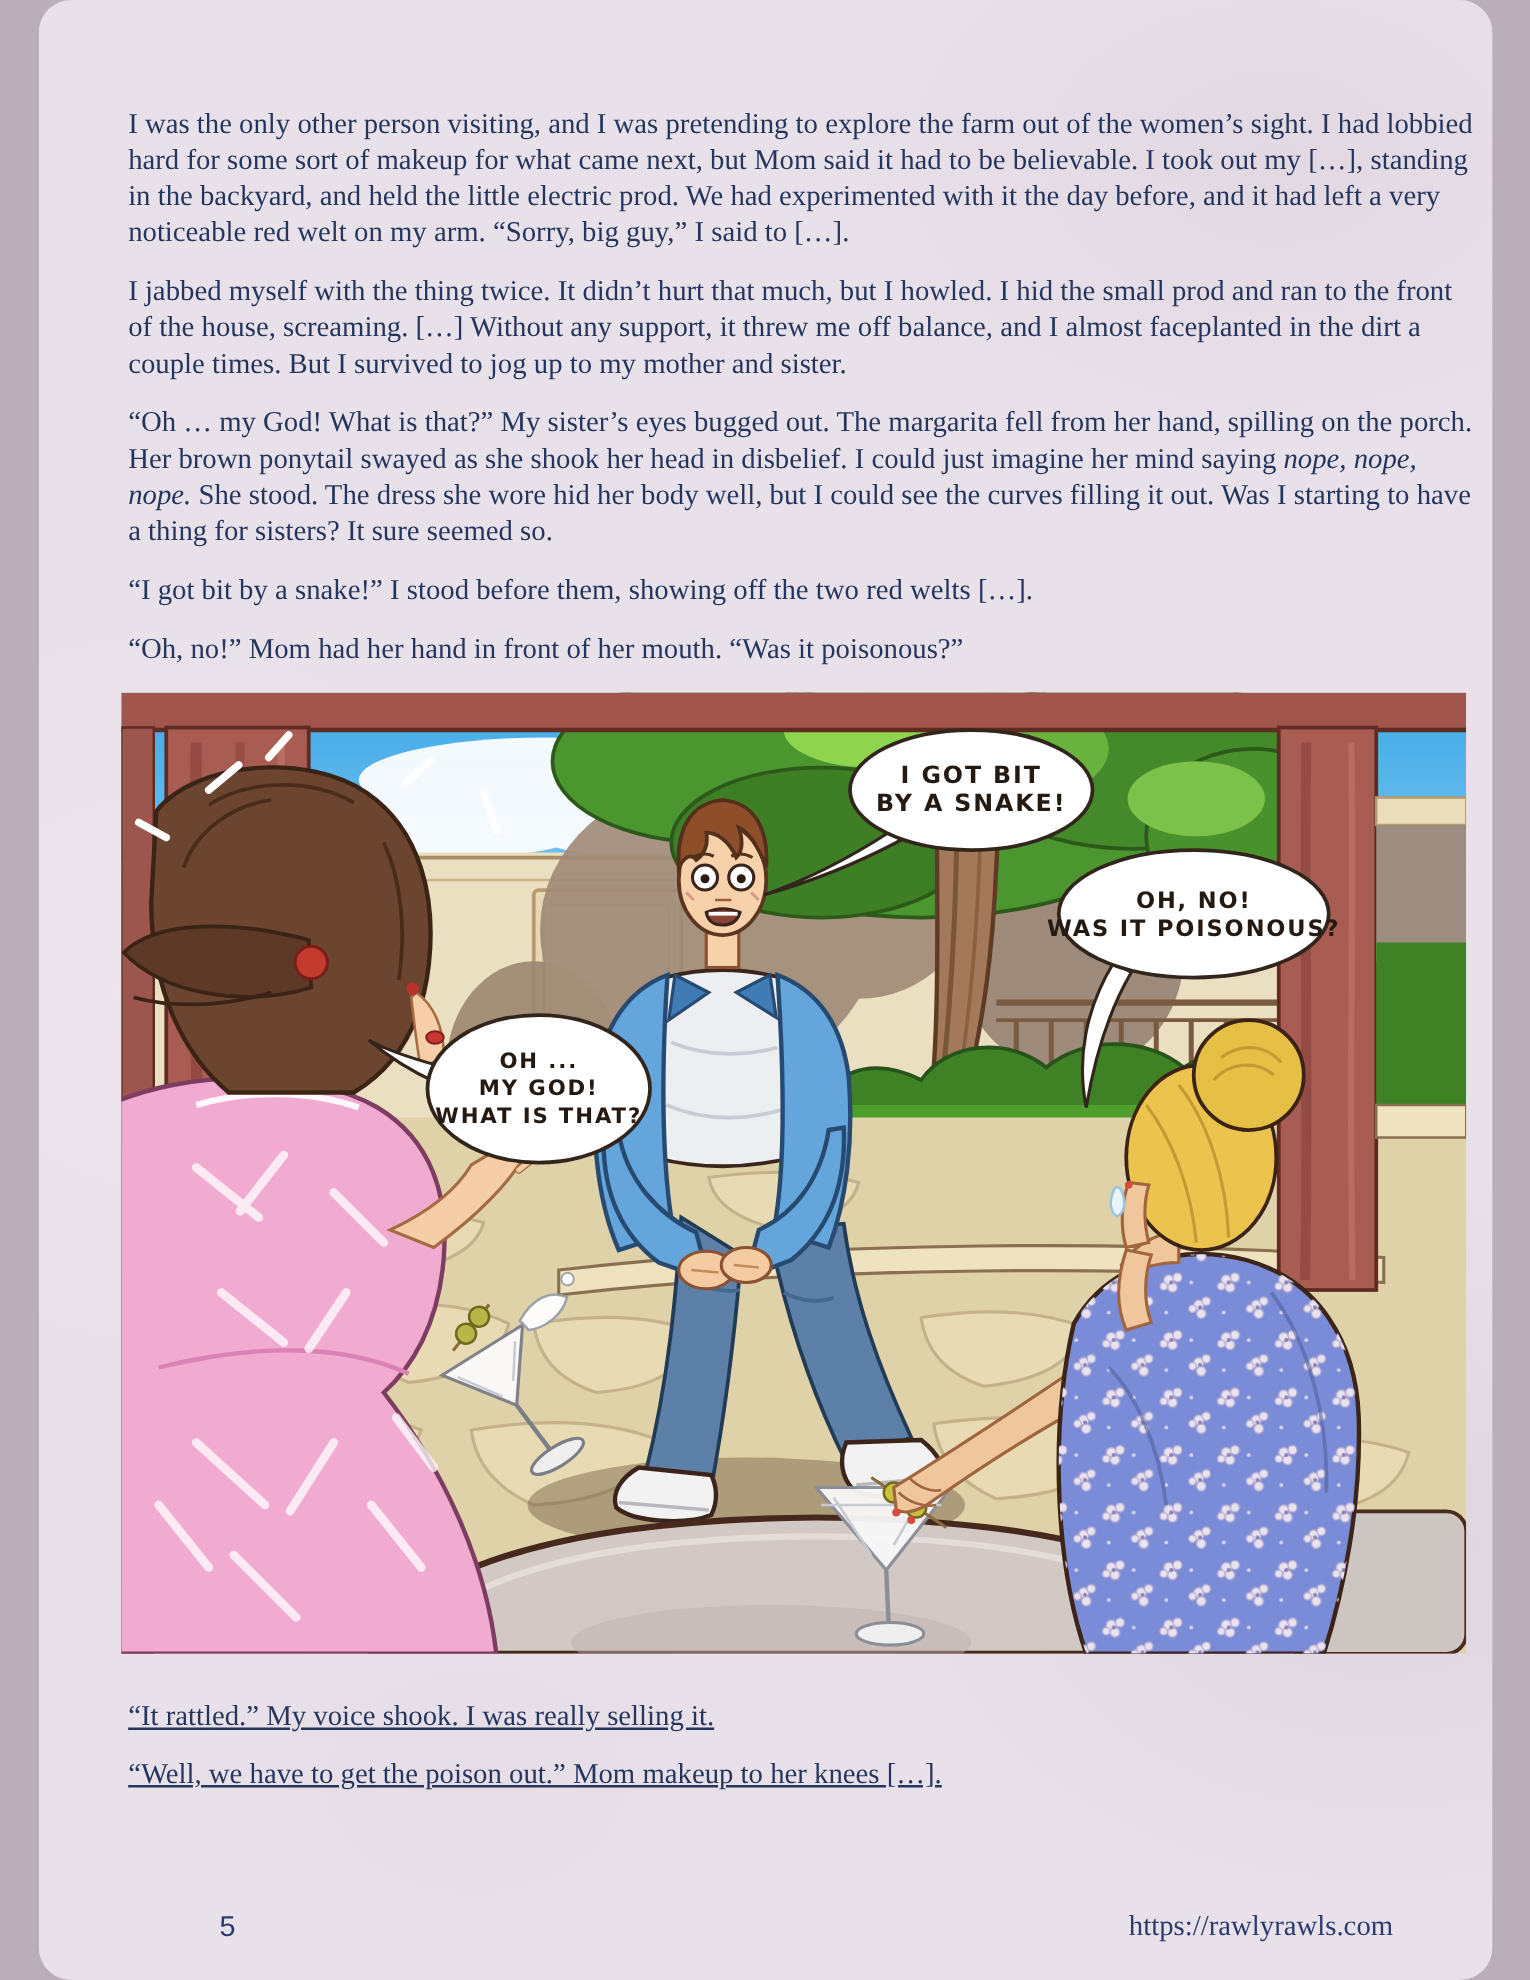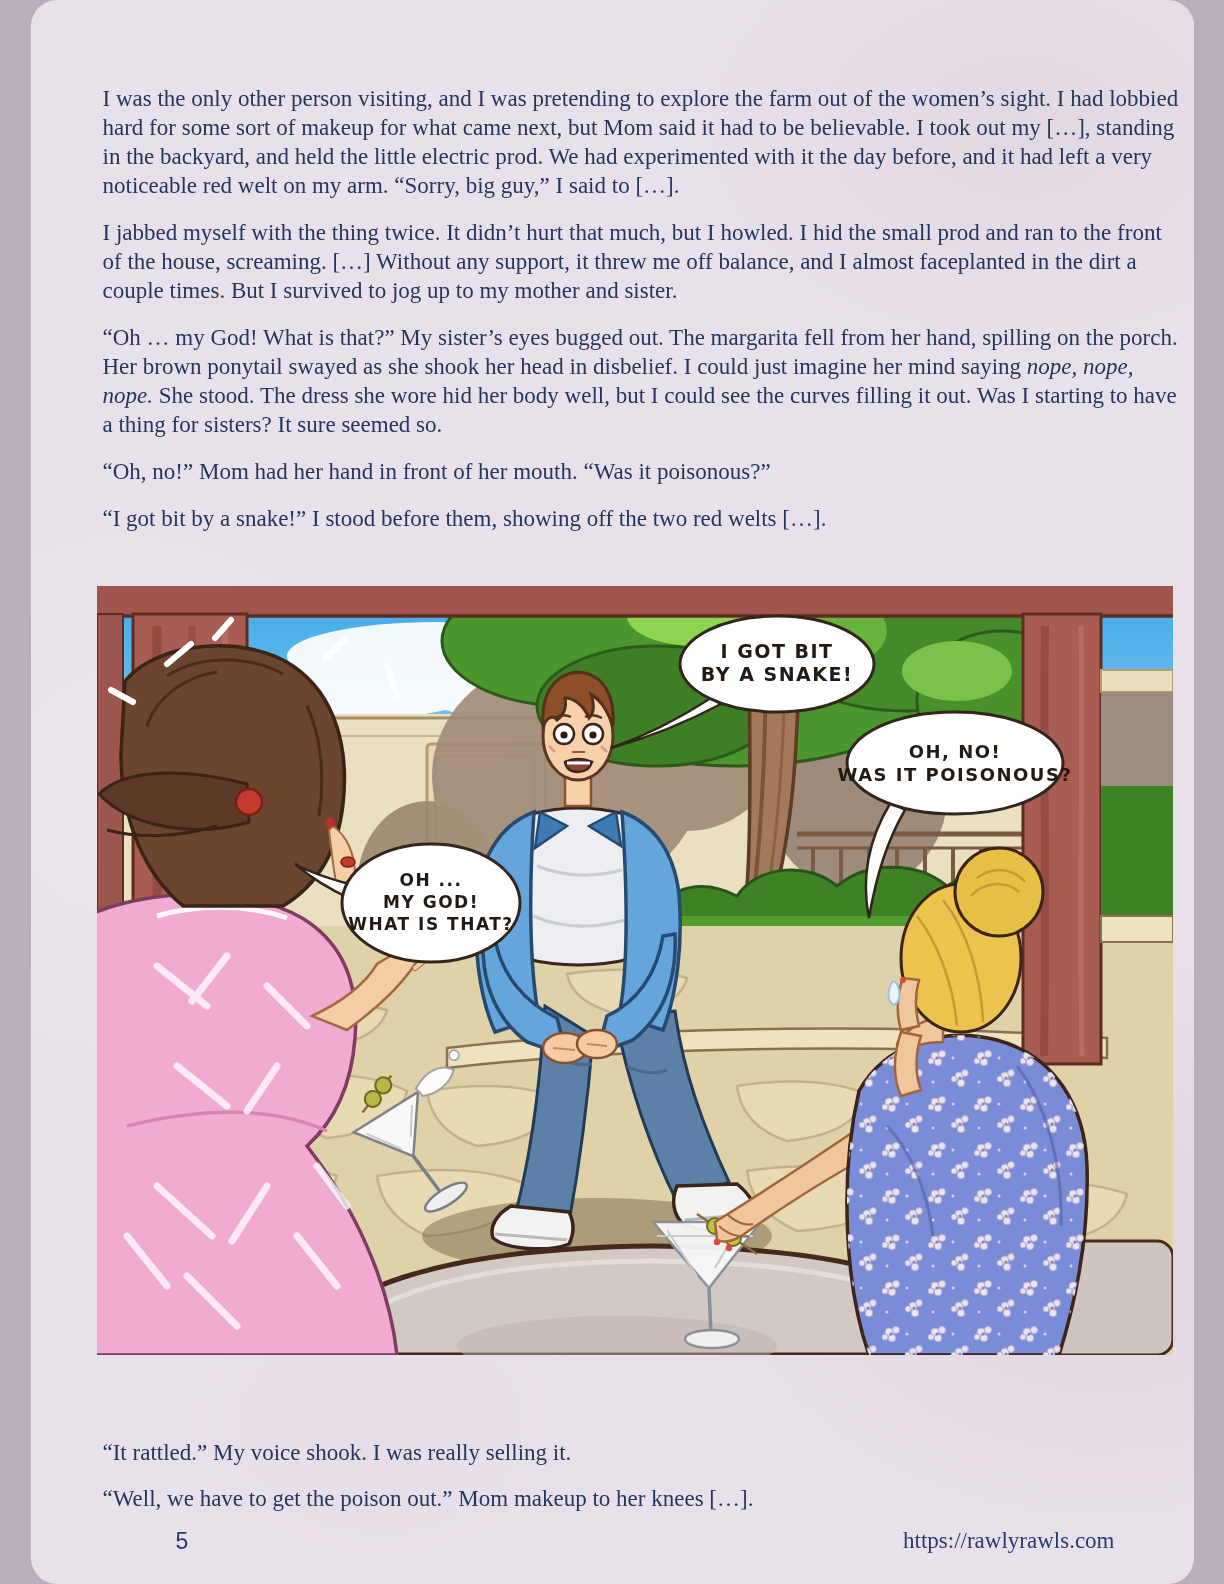--- a/index.html
+++ b/index.html
@@ -10,40 +10,40 @@
       radial-gradient(620px 420px at 85% 8%,  #e2d8e2 0%, rgba(226,216,226,0) 60%),
       radial-gradient(520px 520px at 8% 50%,  #eee6ee 0%, rgba(238,230,238,0) 60%),
       radial-gradient(700px 520px at 92% 78%, #ded4de 0%, rgba(222,212,222,0) 60%),
       radial-gradient(400px 300px at 30% 90%, #e6dde6 0%, rgba(230,221,230,0) 60%),
       #e9e1e9;
     border-radius: 26px;
   }
   .story{position:absolute;left:72px;top:84px;width:1080px;color:#25365e;}
   .story-p{margin:0 0 18px 0;font-size:23px;line-height:29px;text-align:left;}
   .story-p em{font-style:italic;}
-  .bottom-story{position:absolute;left:72px;top:1438px;width:1080px;color:#25365e;}
+  .bottom-story{position:absolute;left:72px;top:1358px;width:1080px;color:#25365e;text-decoration:underline;}
   .bottom-story .story-p{margin:0 0 17px 0;}
-  .panel{position:absolute;left:66px;top:586px;width:1076px;height:769px;overflow:hidden;}
+  .panel{position:absolute;left:66px;top:554px;width:1076px;height:769px;overflow:hidden;}
   .panel svg{display:block;}
   .footer{position:absolute;left:0;bottom:24px;width:1224px;height:32px;color:#2b3a6e;}
   .page-num{position:absolute;left:145px;top:0;font-family:"Liberation Sans",sans-serif;font-size:23px;}
   .site-link{position:absolute;right:140px;top:0;font-family:Liberation Serif, serif;font-size:23px;color:#2b3a6e;text-decoration:none;}
   .bubble-text{font-family:"DejaVu Sans",sans-serif;font-weight:bold;fill:#241a12;text-anchor:middle;letter-spacing:1.5px;}
 </style>
 </head>
 <body>
 
 <div class="page">
 
   <div class="story">
       <p class="story-p"><span>I was the only other person visiting, and I was pretending to explore the farm out of the women’s sight. I had lobbied hard for some sort of makeup for what came next, but Mom said it had to be believable. I took out my […], standing in the backyard, and held the little electric prod. We had experimented with it the day before, and it had left a very noticeable red welt on my arm. “Sorry, big guy,” I said to […].</span></p>
       <p class="story-p"><span>I jabbed myself with the thing twice. It didn’t hurt that much, but I howled. I hid the small prod and ran to the front of the house, screaming. […] Without any support, it threw me off balance, and I almost faceplanted in the dirt a couple times. But I survived to jog up to my mother and sister.</span></p>
       <p class="story-p"><span>“Oh … my God! What is that?” My sister’s eyes bugged out. The margarita fell from her hand, spilling on the porch. Her brown ponytail swayed as she shook her head in disbelief. I could just imagine her mind saying </span><em>nope, nope, nope.</em><span> She stood. The dress she wore hid her body well, but I could see the curves filling it out. Was I starting to have a thing for sisters? It sure seemed so.</span></p>
+      <p class="story-p"><span>“I got bit by a snake!” I stood before them, showing off the two red welts […].</span></p>
       <p class="story-p"><span>“Oh, no!” Mom had her hand in front of her mouth. “Was it poisonous?”</span></p>
-      <p class="story-p"><span>“I got bit by a snake!” I stood before them, showing off the two red welts […].</span></p>
     </div>
 
   <div class="panel">
     <svg width="1076" height="769" viewBox="0 0 1076 769" xmlns="http://www.w3.org/2000/svg">
       <defs>
         <linearGradient id="sky" x1="0" y1="0" x2="0" y2="1">
           <stop offset="0" stop-color="#3fa9e8"></stop>
             <stop offset="1" stop-color="#bfe6f8"></stop>
         </linearGradient>
         <pattern id="floral" width="46" height="46" patternUnits="userSpaceOnUse">

